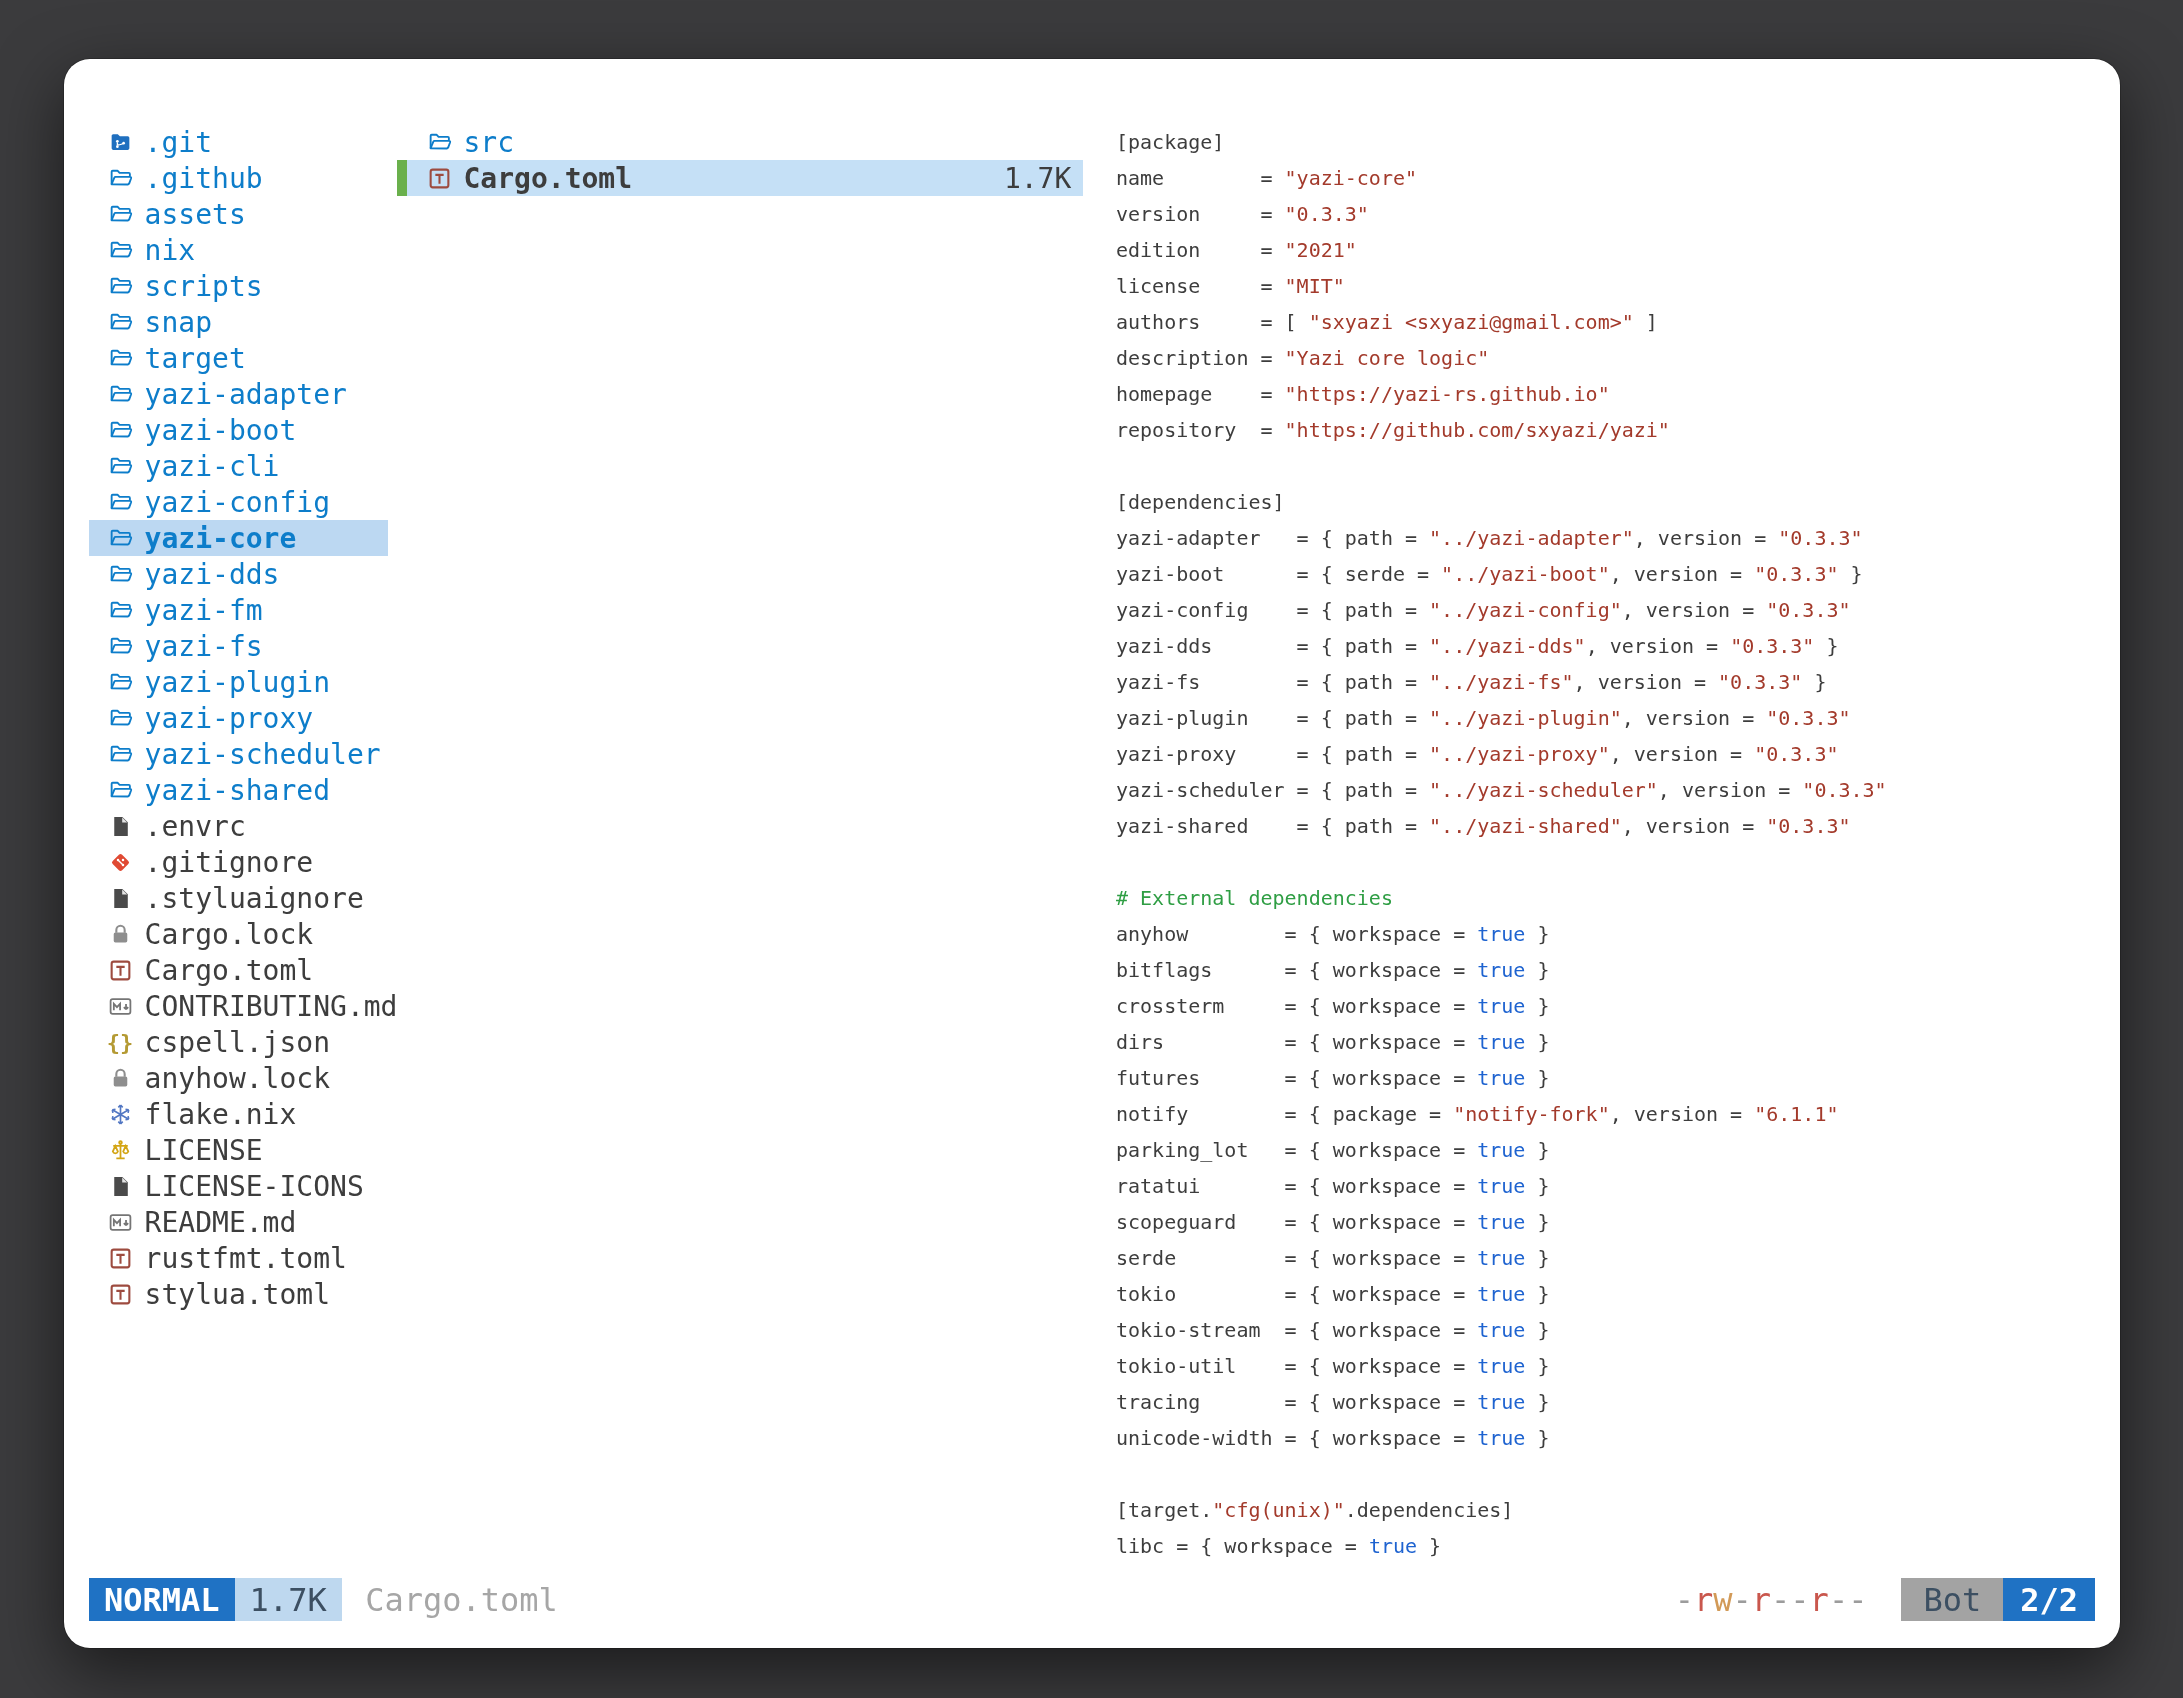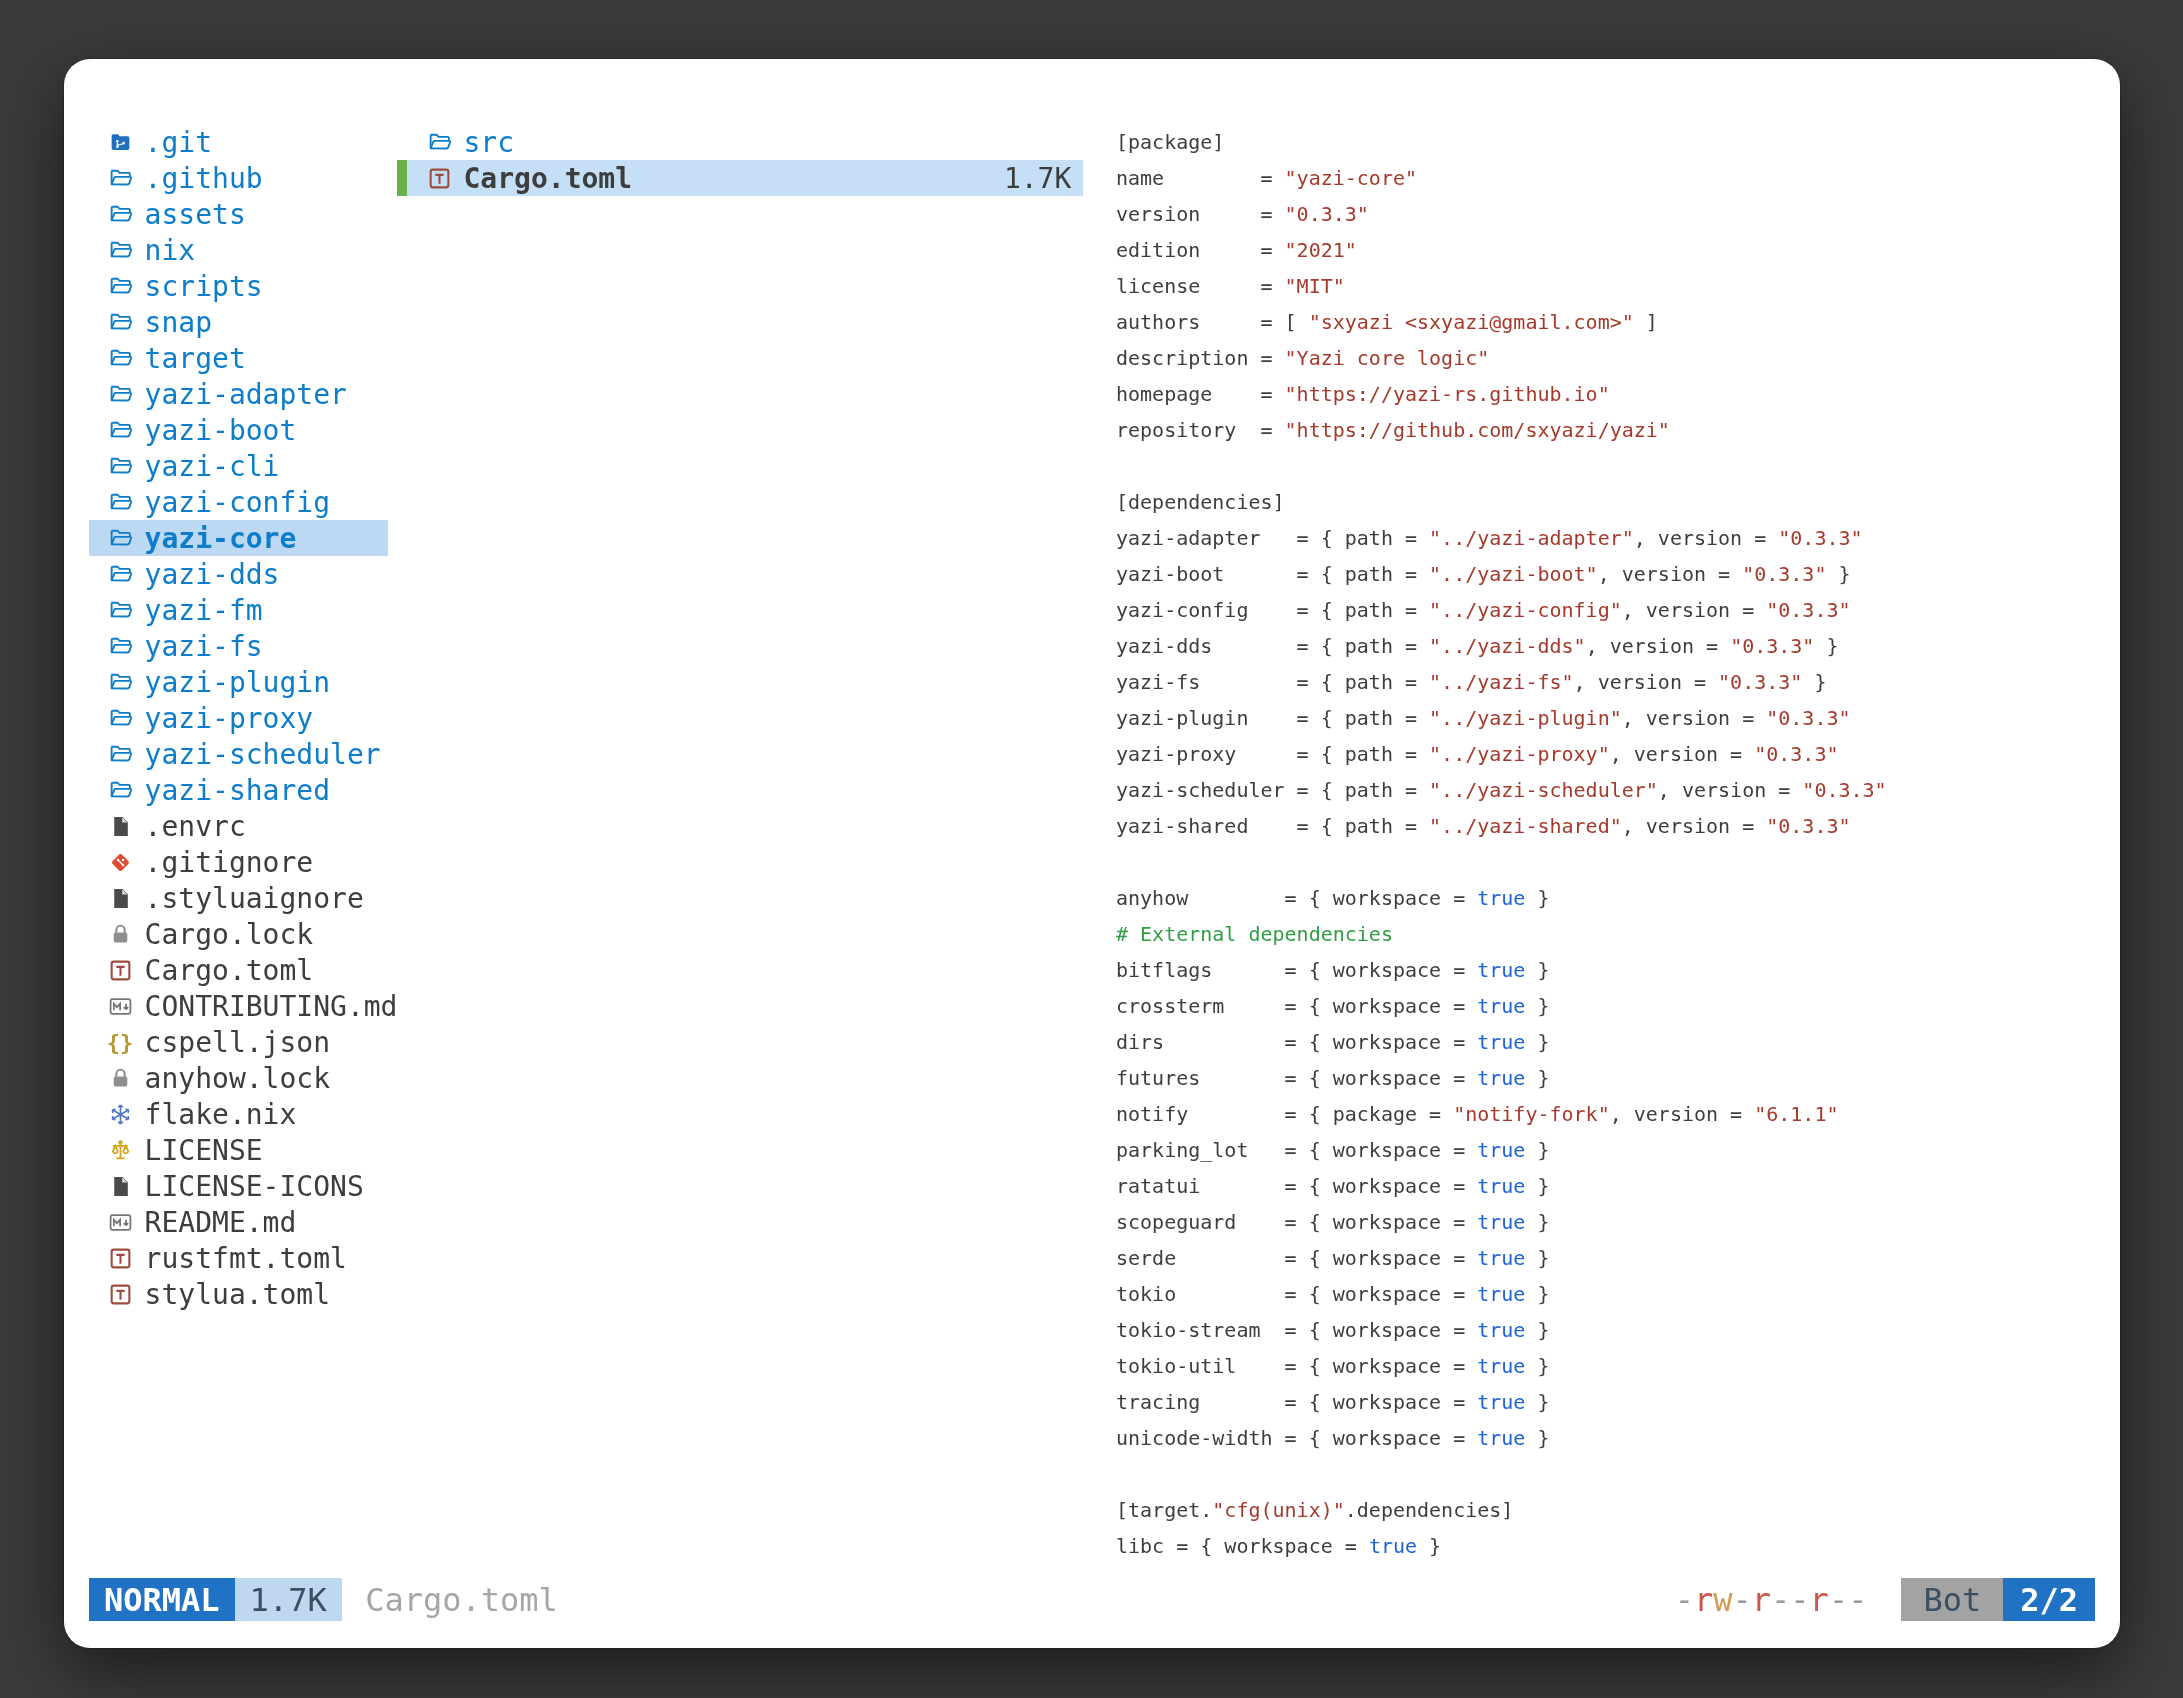--- a/index.html
+++ b/index.html
@@ -234,31 +234,31 @@
       <div class="pline"><span class="t-p">version     = </span><span class="t-s">"0.3.3"</span></div>
       <div class="pline"><span class="t-p">edition     = </span><span class="t-s">"2021"</span></div>
       <div class="pline"><span class="t-p">license     = </span><span class="t-s">"MIT"</span></div>
       <div class="pline"><span class="t-p">authors     = [ </span><span class="t-s">"sxyazi &lt;sxyazi@gmail.com&gt;"</span><span class="t-p"> ]</span></div>
       <div class="pline"><span class="t-p">description = </span><span class="t-s">"Yazi core logic"</span></div>
       <div class="pline"><span class="t-p">homepage    = </span><span class="t-s">"https://yazi-rs.github.io"</span></div>
       <div class="pline"><span class="t-p">repository  = </span><span class="t-s">"https://github.com/sxyazi/yazi"</span></div>
       <div class="pline">&nbsp;</div>
       <div class="pline"><span class="t-p">[dependencies]</span></div>
       <div class="pline"><span class="t-p">yazi-adapter   = { path = </span><span class="t-s">"../yazi-adapter"</span><span class="t-p">, version = </span><span class="t-s">"0.3.3"</span></div>
-      <div class="pline"><span class="t-p">yazi-boot      = { path = </span><span class="t-s">"../yazi-boot"</span><span class="t-p">, version = </span><span class="t-s">"0.3.3"</span><span class="t-p"> }</span></div>
+      <div class="pline"><span class="t-p">yazi-boot      = { serde = </span><span class="t-s">"../yazi-boot"</span><span class="t-p">, version = </span><span class="t-s">"0.3.3"</span><span class="t-p"> }</span></div>
       <div class="pline"><span class="t-p">yazi-config    = { path = </span><span class="t-s">"../yazi-config"</span><span class="t-p">, version = </span><span class="t-s">"0.3.3"</span></div>
       <div class="pline"><span class="t-p">yazi-dds       = { path = </span><span class="t-s">"../yazi-dds"</span><span class="t-p">, version = </span><span class="t-s">"0.3.3"</span><span class="t-p"> }</span></div>
       <div class="pline"><span class="t-p">yazi-fs        = { path = </span><span class="t-s">"../yazi-fs"</span><span class="t-p">, version = </span><span class="t-s">"0.3.3"</span><span class="t-p"> }</span></div>
       <div class="pline"><span class="t-p">yazi-plugin    = { path = </span><span class="t-s">"../yazi-plugin"</span><span class="t-p">, version = </span><span class="t-s">"0.3.3"</span></div>
       <div class="pline"><span class="t-p">yazi-proxy     = { path = </span><span class="t-s">"../yazi-proxy"</span><span class="t-p">, version = </span><span class="t-s">"0.3.3"</span></div>
       <div class="pline"><span class="t-p">yazi-scheduler = { path = </span><span class="t-s">"../yazi-scheduler"</span><span class="t-p">, version = </span><span class="t-s">"0.3.3"</span></div>
       <div class="pline"><span class="t-p">yazi-shared    = { path = </span><span class="t-s">"../yazi-shared"</span><span class="t-p">, version = </span><span class="t-s">"0.3.3"</span></div>
       <div class="pline">&nbsp;</div>
+      <div class="pline"><span class="t-c"># External dependencies</span></div>
       <div class="pline"><span class="t-p">anyhow        = { workspace = </span><span class="t-b">true</span><span class="t-p"> }</span></div>
-      <div class="pline"><span class="t-c"># External dependencies</span></div>
       <div class="pline"><span class="t-p">bitflags      = { workspace = </span><span class="t-b">true</span><span class="t-p"> }</span></div>
       <div class="pline"><span class="t-p">crossterm     = { workspace = </span><span class="t-b">true</span><span class="t-p"> }</span></div>
       <div class="pline"><span class="t-p">dirs          = { workspace = </span><span class="t-b">true</span><span class="t-p"> }</span></div>
       <div class="pline"><span class="t-p">futures       = { workspace = </span><span class="t-b">true</span><span class="t-p"> }</span></div>
       <div class="pline"><span class="t-p">notify        = { package = </span><span class="t-s">"notify-fork"</span><span class="t-p">, version = </span><span class="t-s">"6.1.1"</span></div>
       <div class="pline"><span class="t-p">parking_lot   = { workspace = </span><span class="t-b">true</span><span class="t-p"> }</span></div>
       <div class="pline"><span class="t-p">ratatui       = { workspace = </span><span class="t-b">true</span><span class="t-p"> }</span></div>
       <div class="pline"><span class="t-p">scopeguard    = { workspace = </span><span class="t-b">true</span><span class="t-p"> }</span></div>
       <div class="pline"><span class="t-p">serde         = { workspace = </span><span class="t-b">true</span><span class="t-p"> }</span></div>
       <div class="pline"><span class="t-p">tokio         = { workspace = </span><span class="t-b">true</span><span class="t-p"> }</span></div>

